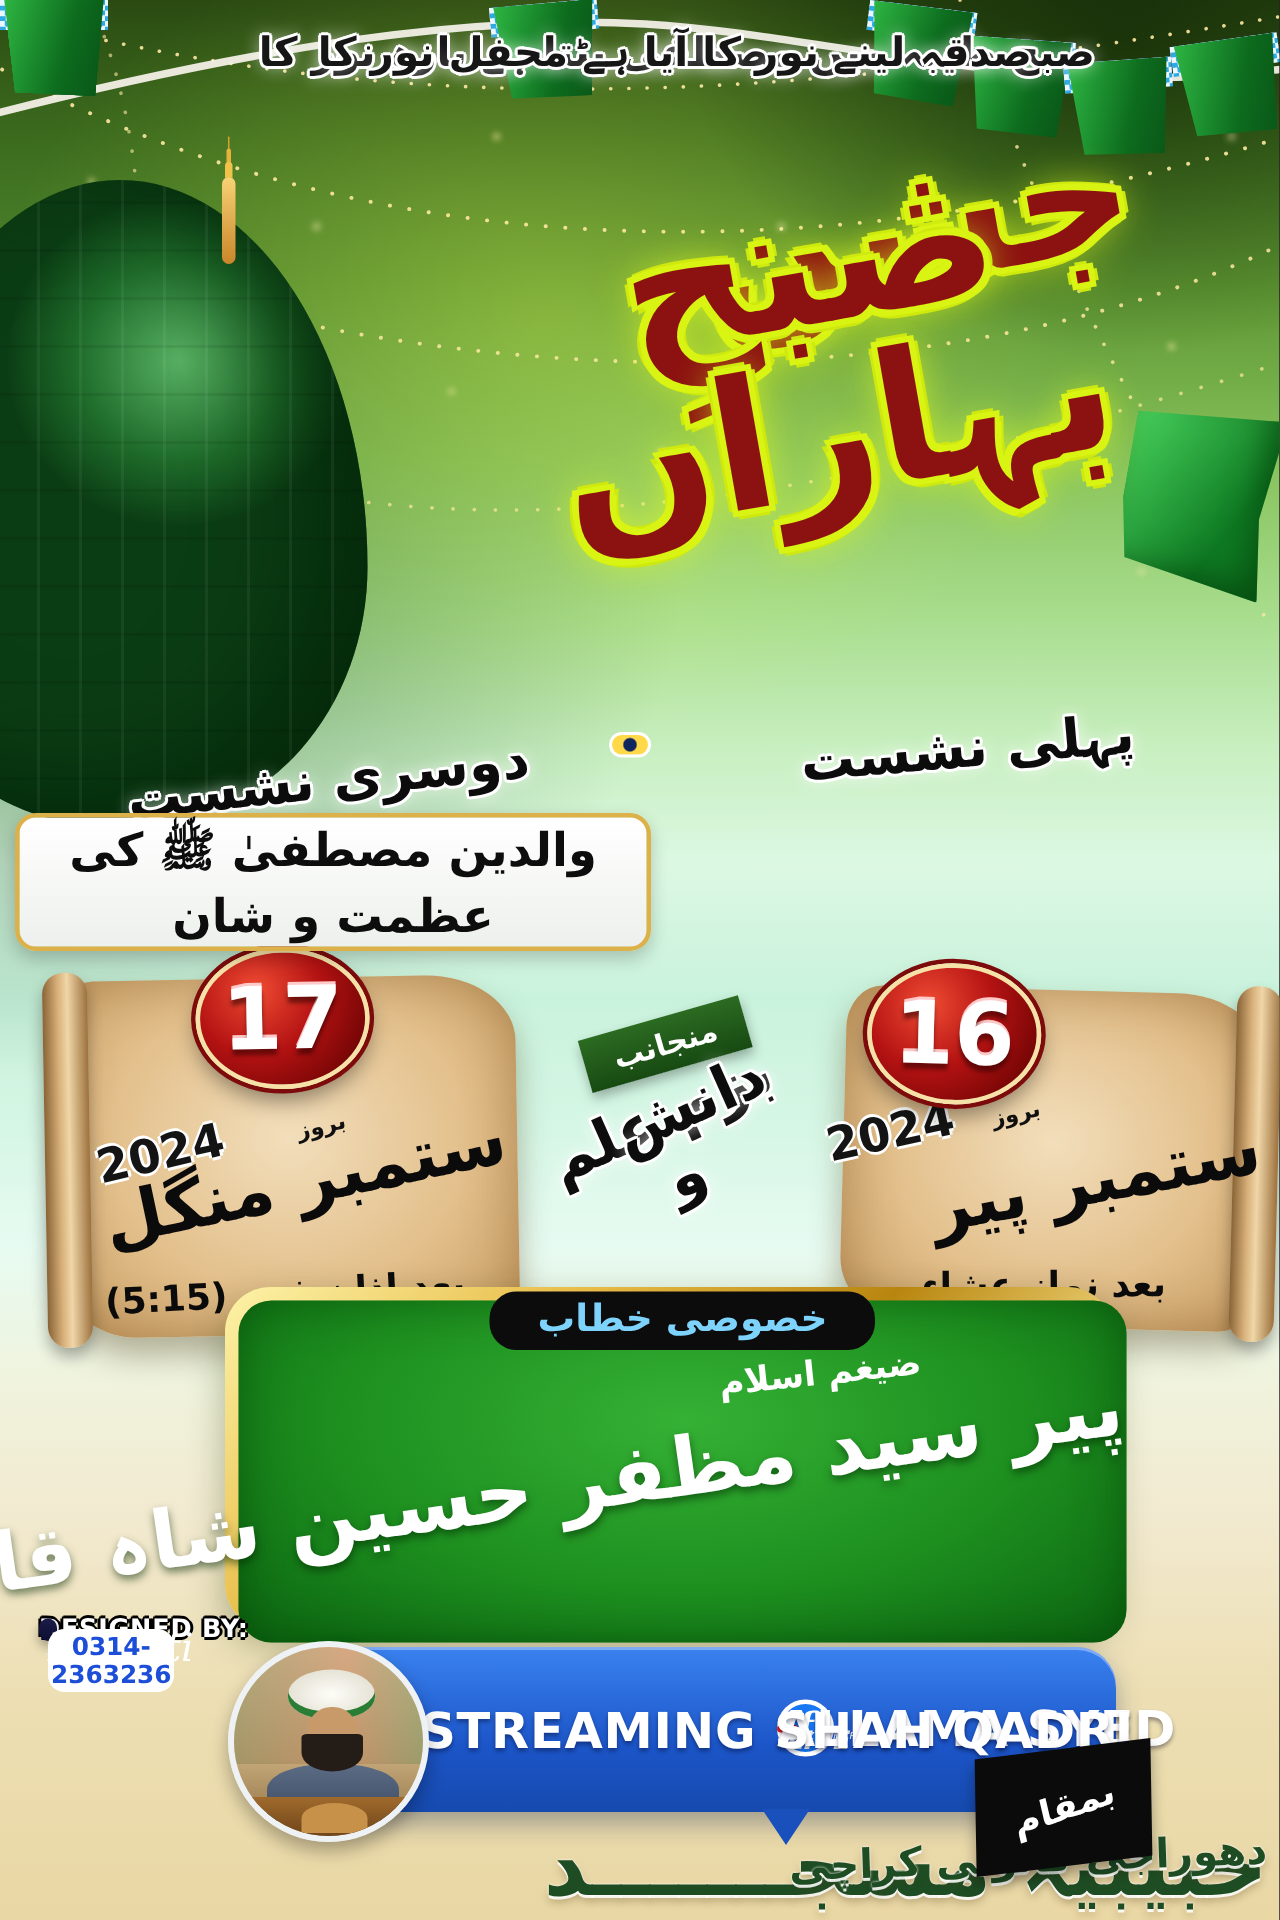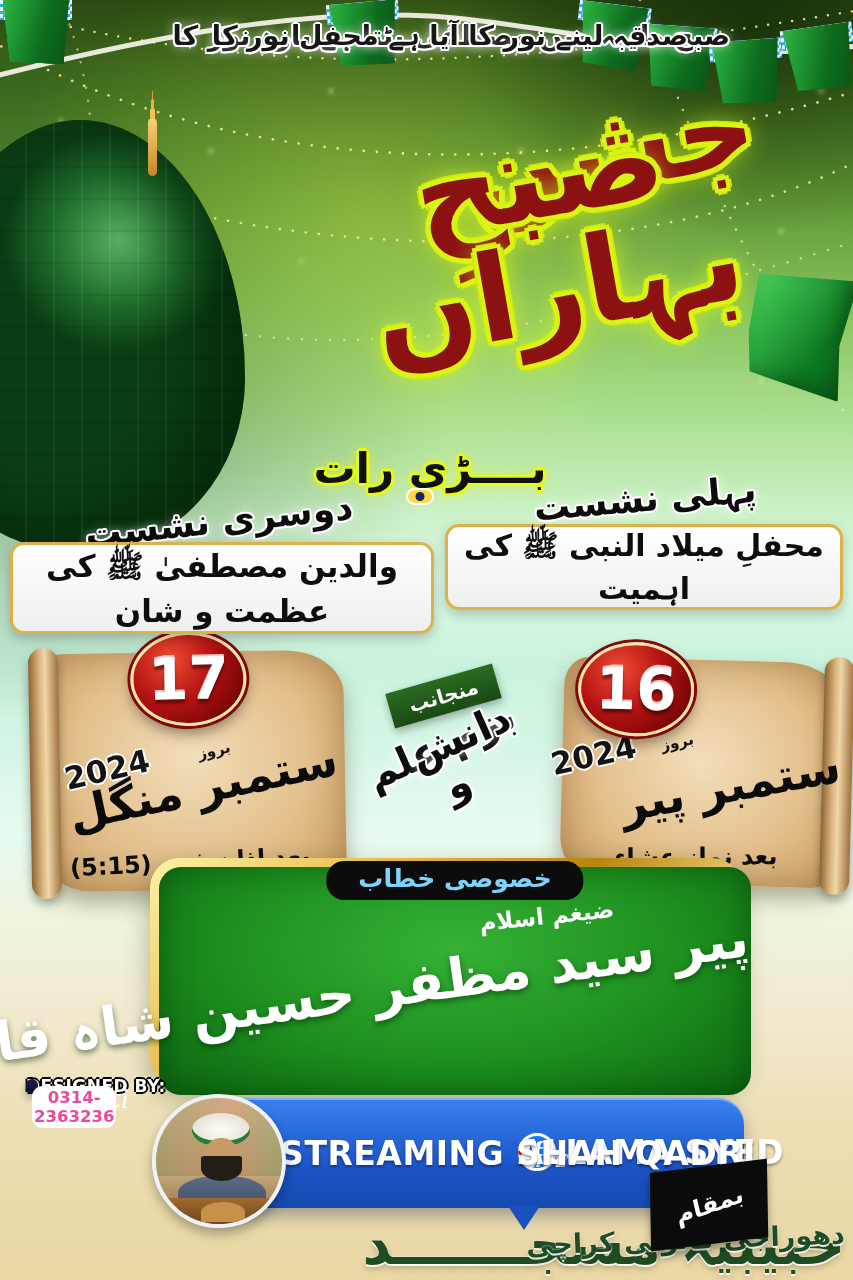--- a/index.html
+++ b/index.html
@@ -152,21 +152,21 @@
   
   .designer{left:26px;top:1076px;width:142px;text-align:center;z-index:6;}
   .designer>div{position:relative;}
   .d-head{font-size:17px;font-weight:bold;color:#fff;letter-spacing:.5px;
     text-shadow:2px 0 0 #000,-2px 0 0 #000,0 2px 0 #000,0 -2px 0 #000,1px 1px 0 #000,-1px -1px 0 #000;}
   .d-box{margin-top:3px;background:linear-gradient(180deg,#1b1c4a,#0d0e30);border-radius:10px;
     padding:7px 6px 8px;box-shadow:0 4px 8px rgba(0,0,0,.35);}
   .d-name{font-family:"DejaVu Serif",serif;font-style:italic;color:#fff;font-size:26px;line-height:1;}
   .d-sub{font-family:"DejaVu Serif",serif;font-style:italic;color:#e8e8f5;font-size:15px;
     letter-spacing:7px;margin:3px 0 7px;}
-  .d-phone{background:#fff;color:#ec4899;font-weight:bold;font-size:16.5px;border-radius:11px;padding:2px 2px;}
+  .d-phone{background:#fff;color:#1d4ed8;font-weight:bold;font-size:16.5px;border-radius:11px;padding:2px 2px;}
   .d-reflect{margin-top:2px;transform:scaleY(-1);opacity:.22;height:30px;overflow:hidden;}
 
   
   .livebar{left:208px;top:1098px;width:536px;height:110px;border-radius:26px;color:#fff;
     background:linear-gradient(180deg,#3a82f0,#1c55c8 60%,#164aae);
     box-shadow:0 8px 16px rgba(20,40,90,.35),inset 0 2px 0 rgba(255,255,255,.35);
     display:flex;flex-direction:column;align-items:center;justify-content:center;
     padding:10px 12px 12px 96px;z-index:5;}
   .livebar::after{content:"";position:absolute;bottom:-22px;left:300px;border:16px solid transparent;
     border-top:24px solid #1a50bc;border-bottom:0;}
@@ -285,27 +285,23 @@
 
   <div class="couplet ow" dir="rtl">
     <div>صبح طیبہ میں مصطفی بٹتا ہے بارہ نور کا</div>
     <div class="l2">صدقہ لینے نور کا آیا ہے محفل نور کا</div>
   </div>
 
   <div class="title" dir="rtl">
     <span class="t1">جشن</span>
     <span class="t2">صبحِ بہاراں</span>
   </div>
-  <div class="subtitle oy" dir="rtl">بــــڑی رات</div>
   <div class="gem"></div>
 
   <div class="sess-head head-first ow" dir="rtl">پہلی نشست</div>
-  <div class="sess-box box-first" dir="rtl">
-    <span>محفلِ میلاد النبی ﷺ کی اہمیت</span>
-  </div>
   <div class="sess-head head-second ow" dir="rtl">دوسری نشست</div>
   <div class="sess-box box-second" dir="rtl">
     <span>والدین مصطفیٰ ﷺ کی عظمت و شان</span>
   </div>
 
   <div class="parch scroll-right">
     <div class="badge b16">
       <span>16</span>
       </div>
     <div class="yr yr-r ow">2024</div>

